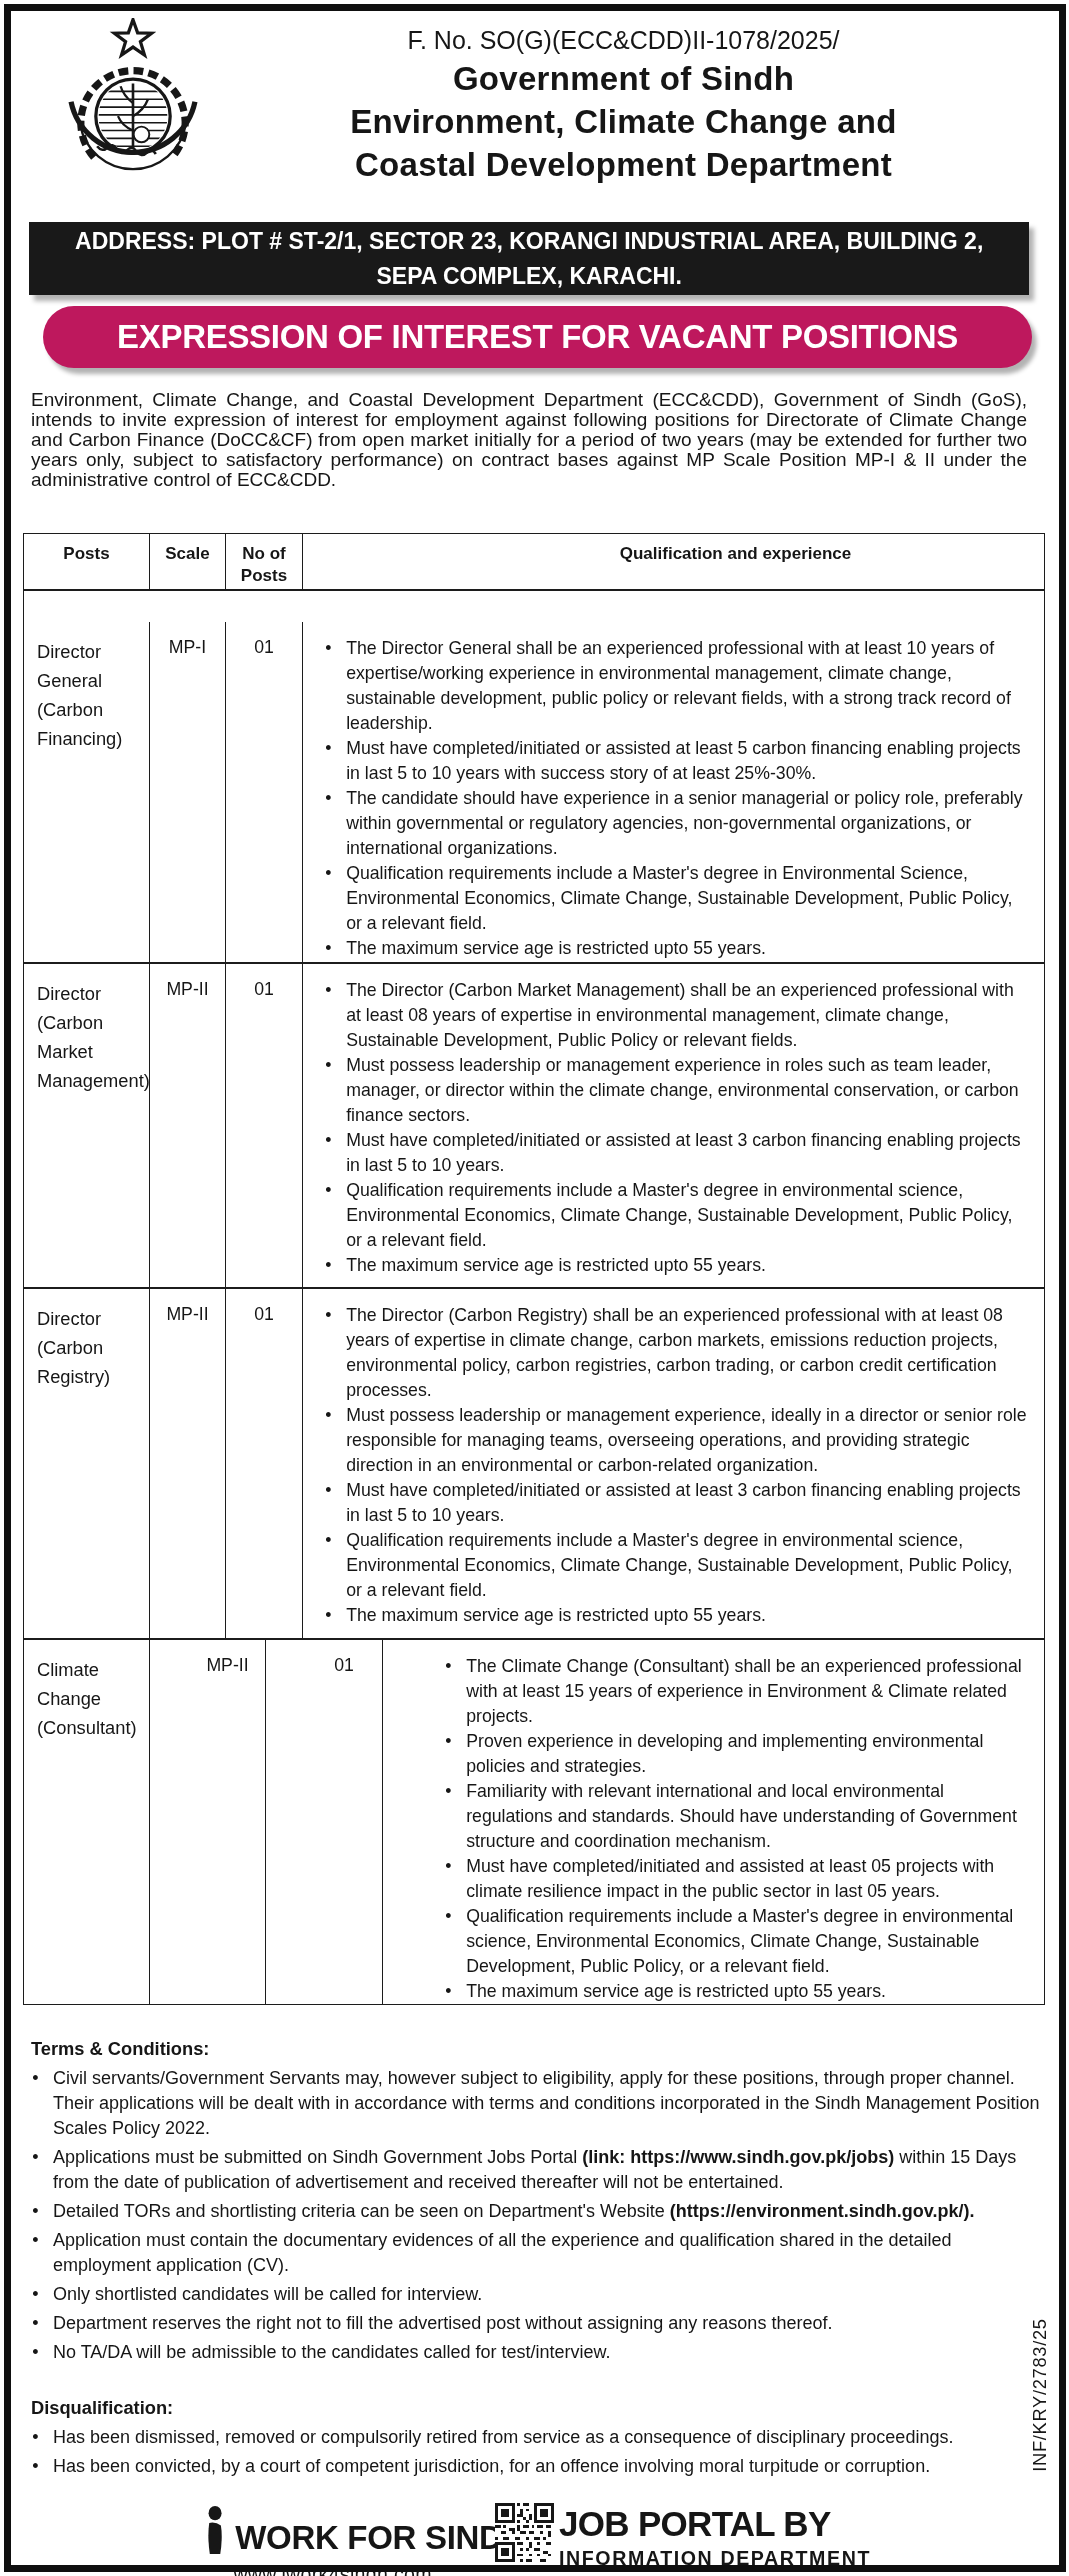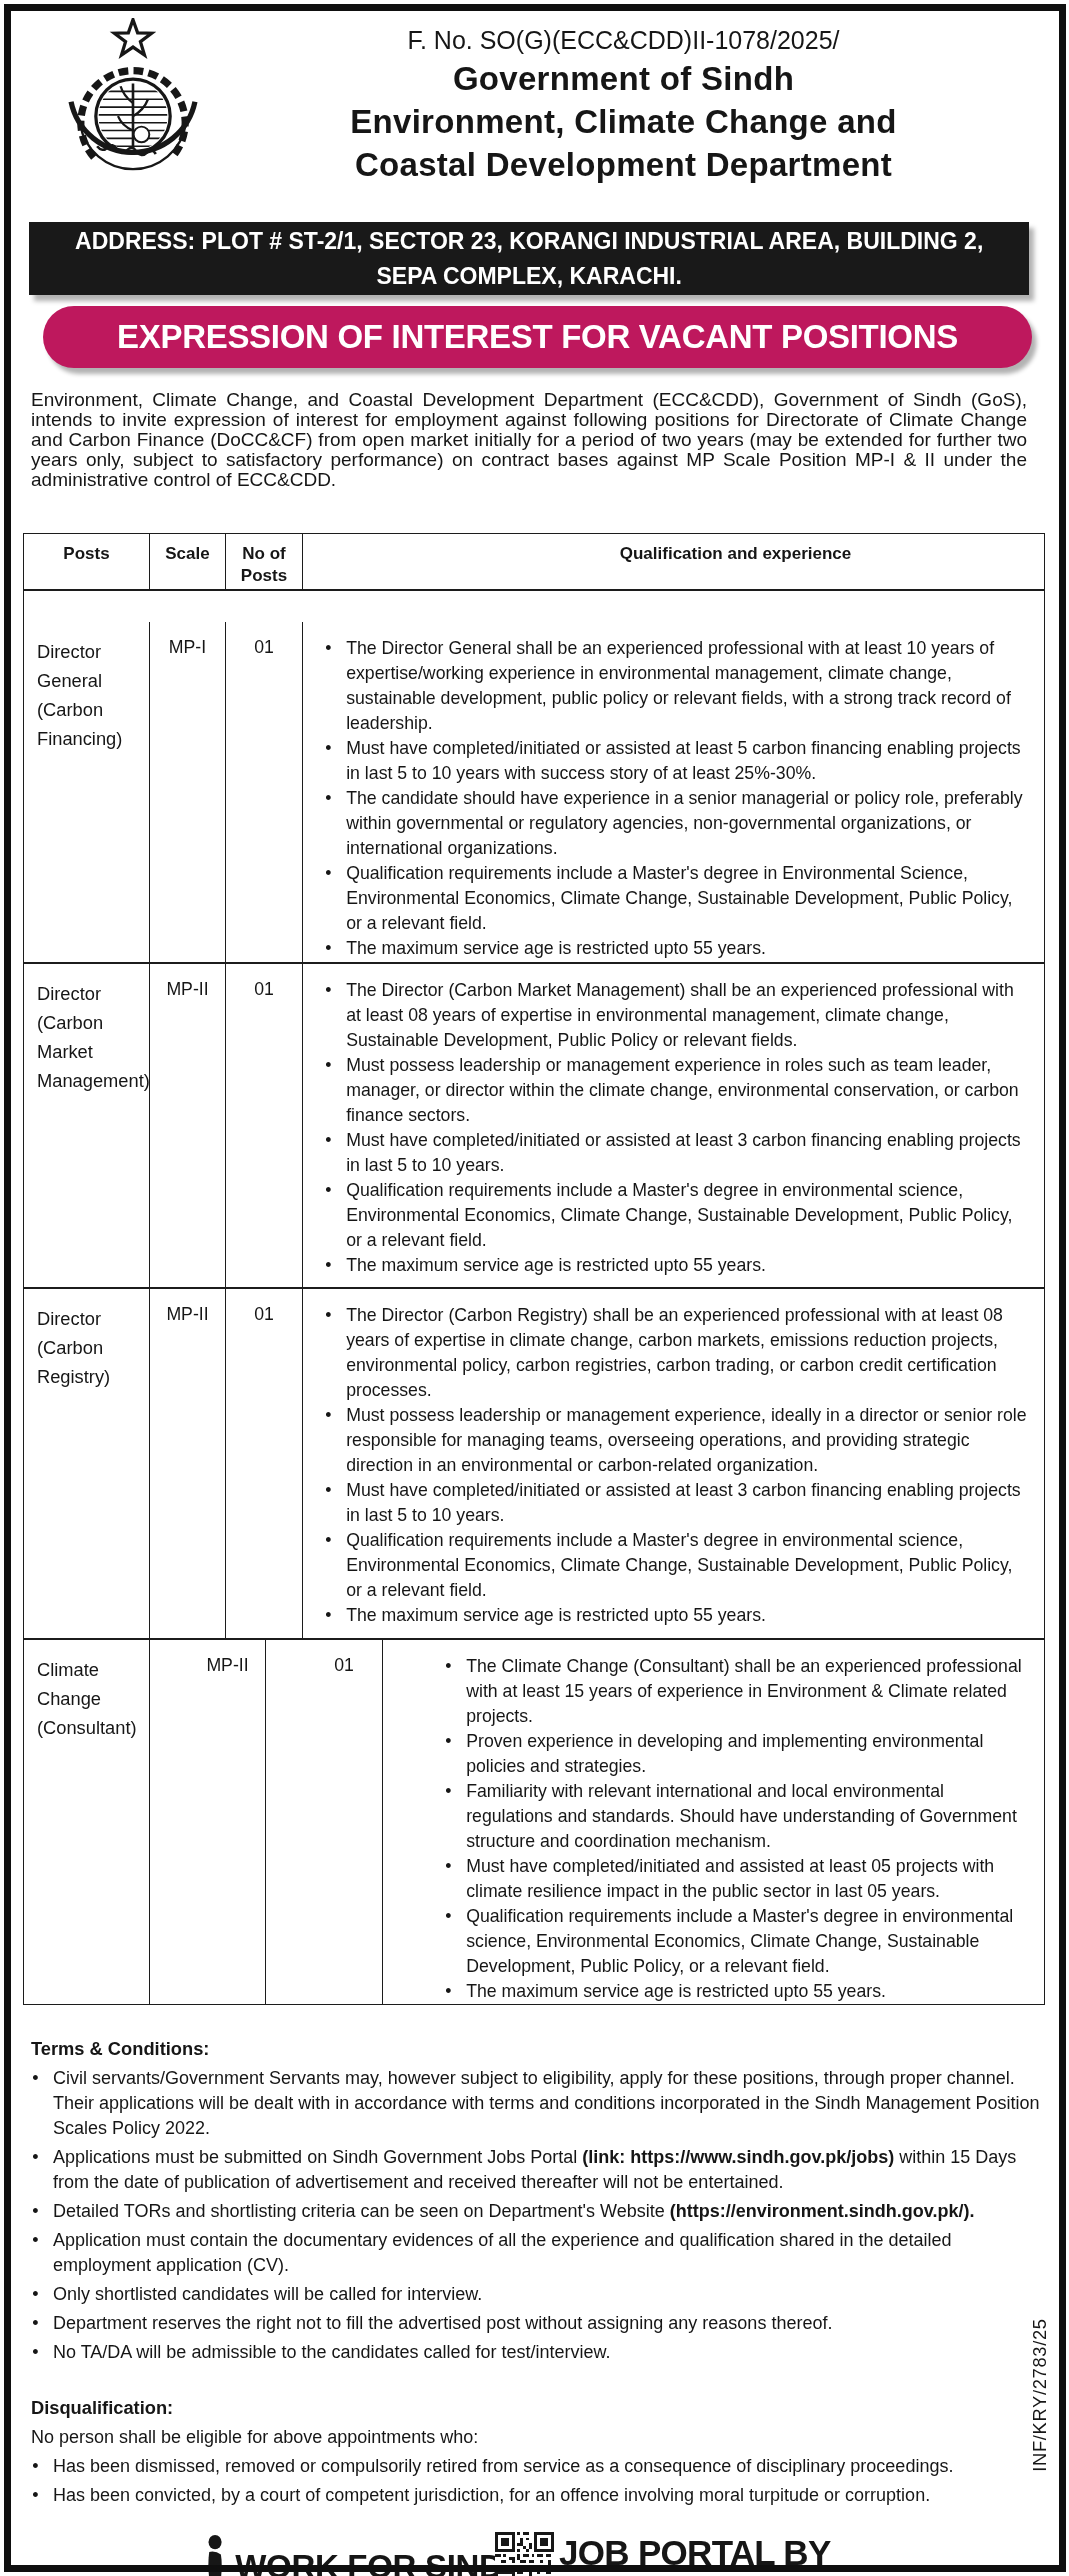--- a/index.html
+++ b/index.html
@@ -192,21 +192,20 @@
         <li><span class="b-dot">•</span><span><span>Detailed TORs and shortlisting criteria can be seen on Department's Website </span><span class="bold-seg">(https://environment.sindh.gov.pk/).</span></span></li>
         <li><span class="b-dot">•</span><span><span>Application must contain the documentary evidences of all the experience and qualification shared in the detailed employment application (CV).</span></span></li>
         <li><span class="b-dot">•</span><span><span>Only shortlisted candidates will be called for interview.</span></span></li>
         <li><span class="b-dot">•</span><span><span>Department reserves the right not to fill the advertised post without assigning any reasons thereof.</span></span></li>
         <li><span class="b-dot">•</span><span><span>No TA/DA will be admissible to the candidates called for test/interview.</span></span></li>
       </ul>
   </div>
 
   <div class="disq">
     <h3 class="sec-h">Disqualification:</h3>
-    <p class="disq-intro">No person shall be eligible for above appointments who:</p>
     <ul class="blist" id="disq-list">
         <li><span class="b-dot">•</span><span>Has been dismissed, removed or compulsorily retired from service as a consequence of disciplinary proceedings.</span></li>
         <li><span class="b-dot">•</span><span>Has been convicted, by a court of competent jurisdiction, for an offence involving moral turpitude or corruption.</span></li>
       </ul>
   </div>
 
   <div class="footer">
     <div class="wfs">
       <div class="wfs-row">
         <svg width="26" height="52" viewBox="0 0 40 80">

